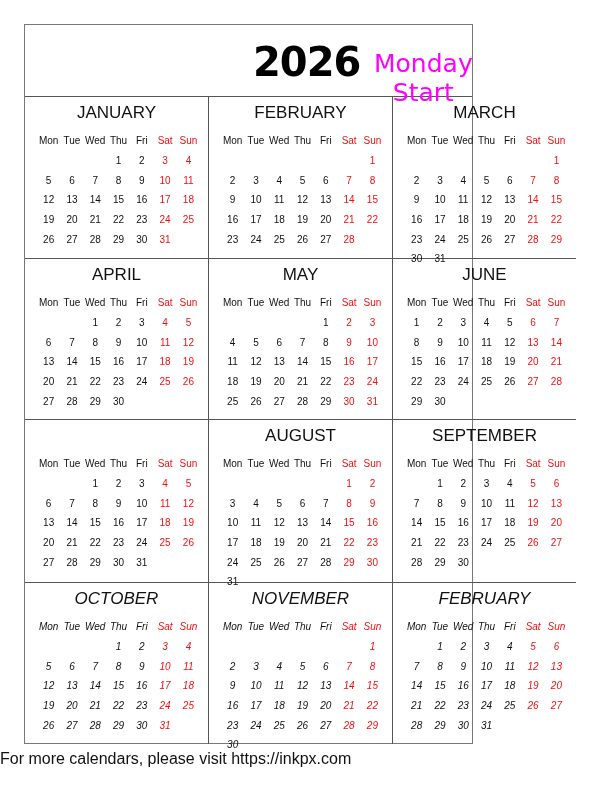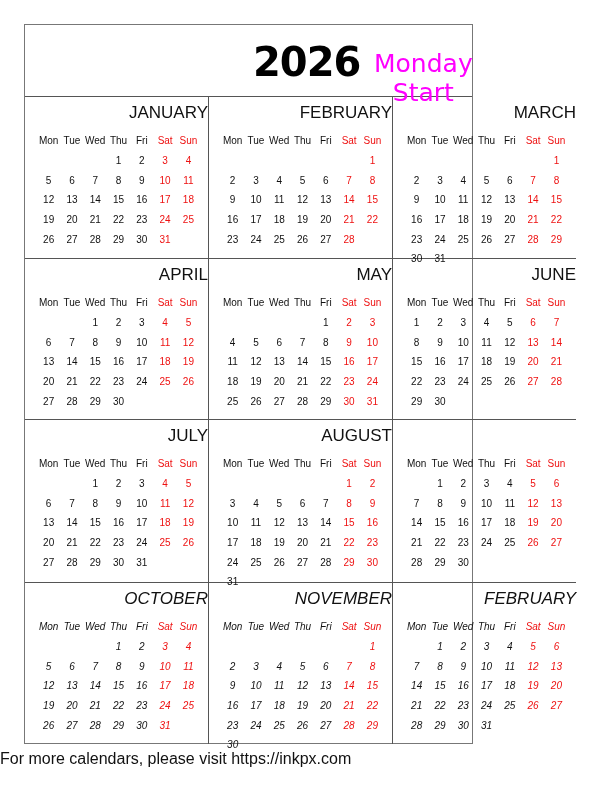--- a/index.html
+++ b/index.html
@@ -5,21 +5,21 @@
   html,body{margin:0;padding:0;background:#fff;}
   body{width:600px;height:800px;position:relative;font-family:"Liberation Sans","DejaVu Sans",sans-serif;color:#111;}
   .frame{position:absolute;left:24px;top:24px;width:449px;height:720px;border:1px solid #777;box-sizing:border-box;}
   .header{position:absolute;left:0;top:0;width:100%;height:72px;border-bottom:1px solid #555;box-sizing:border-box;}
   .year{position:absolute;left:228px;top:14px;font-size:40px;font-weight:bold;font-family:"DejaVu Sans",sans-serif;letter-spacing:-1px;color:#000;}
   .subtitle{position:absolute;left:349px;top:24px;font-size:25px;color:#ff00ff;font-family:"DejaVu Sans",sans-serif;text-align:center;}
   .grid{position:absolute;left:0;top:72px;width:100%;height:647px;display:grid;grid-template-columns:184px 184px 183px;grid-template-rows:162px 161px 163px 161px;}
   .month{border-right:1px solid #555;border-bottom:1px solid #555;box-sizing:border-box;position:relative;}
   .month.c3{border-right:none;}
   .month.r4{border-bottom:none;font-style:italic;}
-  .mname{text-align:right;font-size:17px;margin-top:5px;height:22px;line-height:22px;color:#111;}
+  .mname{text-align:center;font-size:17px;margin-top:5px;height:22px;line-height:22px;color:#111;}
   .days{position:absolute;left:12px;top:34px;width:165px;}
   .row{display:grid;grid-template-columns:repeat(7,23.3px);height:19.6px;align-items:center;font-size:10px;}
   .row span{text-align:center;}
   .row.hdr{height:18px;margin-bottom:2px;}
   .we{color:#ee1111;}
   .footer{position:absolute;left:0;top:750px;width:600px;text-align:left;font-size:16px;color:#111;}
 </style>
 </head>
 <body>
 
@@ -386,21 +386,20 @@
             <span>30</span>
             <span></span>
             <span></span>
             <span></span>
             <span class="we"></span>
             <span class="we"></span>
           </div>
         </div>
       </div>
       <div class="month">
-        <div class="mname">JULY</div>
         <div class="days">
           <div class="row hdr">
             <span>Mon</span>
             <span>Tue</span>
             <span>Wed</span>
             <span>Thu</span>
             <span>Fri</span>
             <span class="we">Sat</span>
             <span class="we">Sun</span>
           </div>
@@ -513,20 +512,21 @@
             <span></span>
             <span></span>
             <span></span>
             <span></span>
             <span class="we"></span>
             <span class="we"></span>
           </div>
         </div>
       </div>
       <div class="month c3">
+        <div class="mname">SEPTEMBER</div>
         <div class="days">
           <div class="row hdr">
             <span>Mon</span>
             <span>Tue</span>
             <span>Wed</span>
             <span>Thu</span>
             <span>Fri</span>
             <span class="we">Sat</span>
             <span class="we">Sun</span>
           </div>

